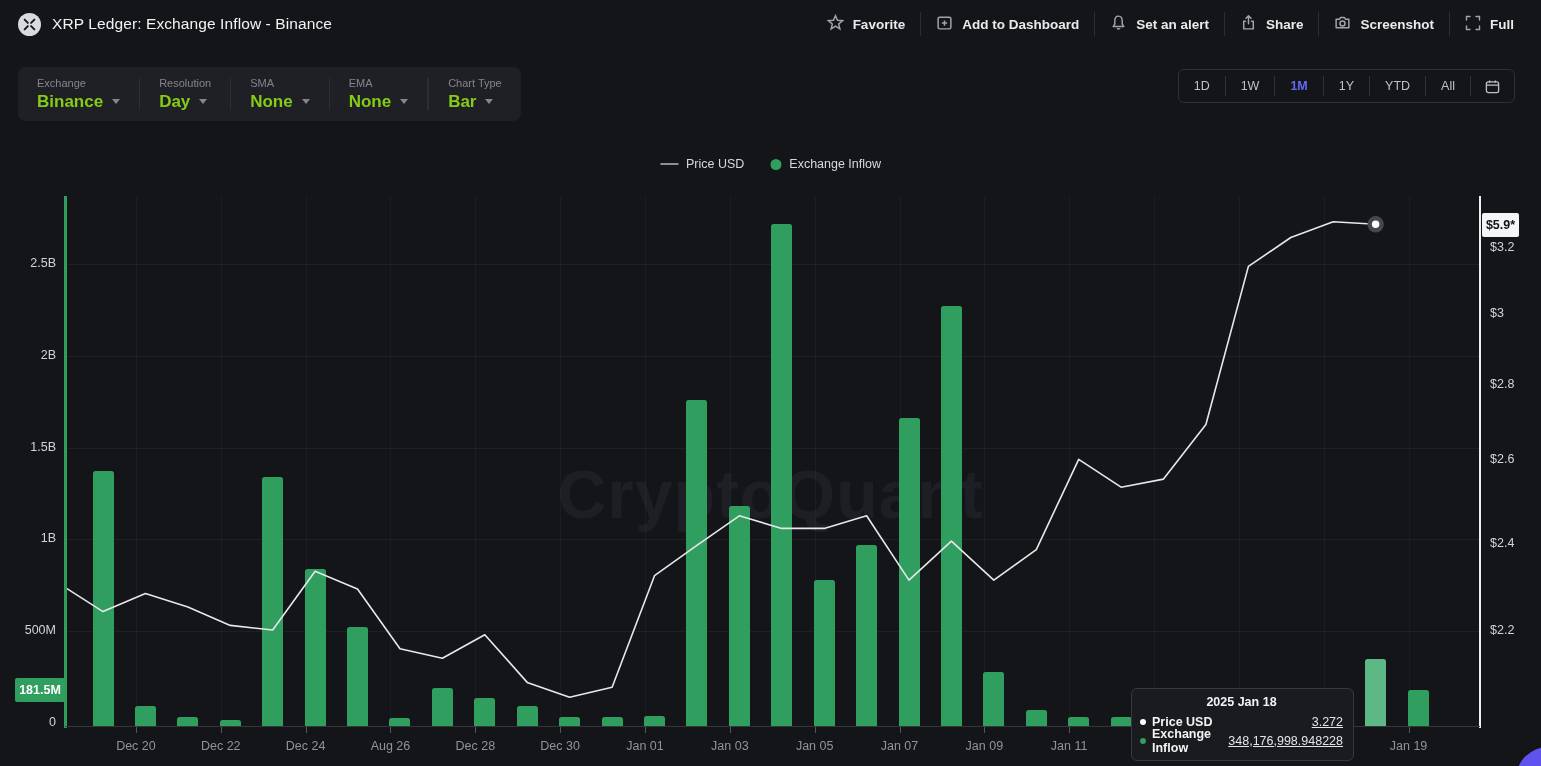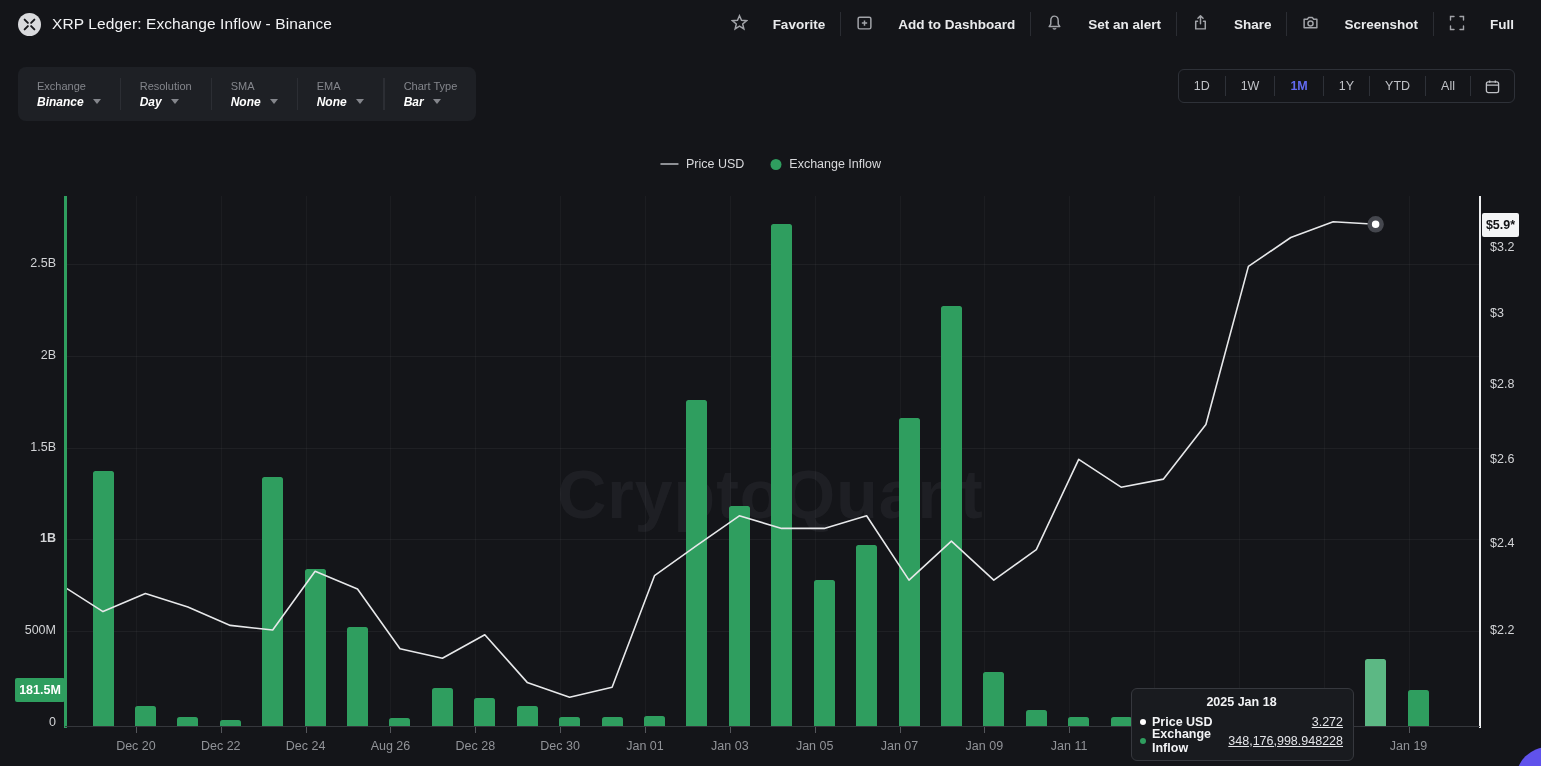--- a/index.html
+++ b/index.html
@@ -9,30 +9,30 @@
     font-family:"Liberation Sans", sans-serif;
     color:#e8e9ec;
     position:relative;
   }
   
   .header { position:absolute; left:0; top:0; width:100%; height:48px; display:flex; align-items:center; }
   .logo { width:23px; height:23px; border-radius:50%; background:#d9dadd; color:#17181c;
           display:flex; align-items:center; justify-content:center; font-weight:700; font-size:12px; margin-left:18px; }
   .page-title { margin-left:11px; font-size:15.5px; font-weight:400; letter-spacing:.1px; color:#f2f3f5; }
   .actions { position:absolute; right:12px; top:0; height:48px; display:flex; align-items:center; }
-  .action { display:flex; align-items:center; gap:25px; padding:0 15px; cursor:pointer; font-size:13.5px; font-weight:600; color:#e9eaec; }
+  .action { display:flex; align-items:center; gap:9px; padding:0 15px; cursor:pointer; font-size:13.5px; font-weight:600; color:#e9eaec; }
   .action svg { stroke:#a2a4a9; }
   .vdiv { width:1px; height:24px; background:#2b2d33; }
   
   .panel { position:absolute; left:18px; top:67px; height:54px; background:#1e2025; border-radius:8px;
            display:inline-flex; align-items:stretch; }
   .ctrl { display:flex; flex-direction:column; justify-content:center; padding:0 19px; gap:3px; cursor:pointer; }
   .ctrl-label { font-size:11px; color:#84868c; }
   .ctrl-value-row { display:flex; align-items:center; gap:9px; }
-  .ctrl-value { font-size:12px; font-weight:700; color:#ffffff;font-style:italic; }
+  .ctrl-value { font-size:17px; font-weight:700; color:#84cc16; }
   .caret { width:0; height:0; border-left:4.5px solid transparent; border-right:4.5px solid transparent; border-top:5.5px solid #84868c; }
   .panel .vdiv2 { width:1px; background:#2c2e34; margin:11px 0; }
   .range { position:absolute; right:26px; top:69px; height:34px; border:1px solid #2e3138; border-radius:6px;
            display:flex; align-items:center; background:transparent; }
   .range-btn { padding:0 15px; font-size:12.5px; color:#bfc1c6; cursor:pointer; height:100%; display:flex; align-items:center; }
   .range-btn.selected { color:#626af0; font-weight:700; }
   .range .vdiv3 { width:1px; height:20px; background:#2e3138; }
   .range-cal { padding:0 14px; display:flex; align-items:center; cursor:pointer; }
   
   .legend { position:absolute; top:157px; left:50%; transform:translateX(-50%); display:flex; align-items:center; gap:26px; }
@@ -279,21 +279,21 @@
     </svg>
   </div>
 <div class="axis-left"></div>
 <div class="axis-right"></div>
 <div class="axis-x"></div>
 <div class="badge-inflow">181.5M</div>
 <div class="badge-price">$5.9*</div>
 <div id="axis-labels">
     <div class="ytick-l" style="top: 715px;">0</div>
     <div class="ytick-l" style="top: 623.2px;">500M</div>
-    <div class="ytick-l" style="top: 531.4px; font-weight: bold;">1B</div>
+    <div class="ytick-l" style="top: 531.4px;">1B</div>
     <div class="ytick-l" style="top: 439.6px;">1.5B</div>
     <div class="ytick-l" style="top: 347.8px;">2B</div>
     <div class="ytick-l" style="top: 256px;">2.5B</div>
     <div class="ytick-r" style="top: 622.997px;">$2.2</div>
     <div class="ytick-r" style="top: 512px; margin-top: 24px;">$2.4</div>
     <div class="ytick-r" style="top: 452.267px;">$2.6</div>
     <div class="ytick-r" style="top: 376.529px;">$2.8</div>
     <div class="ytick-r" style="top: 306.018px;">$3</div>
     <div class="ytick-r" style="top: 240.06px;">$3.2</div>
     <div class="xtick" style="left: 135.94px;">Dec 20</div>

